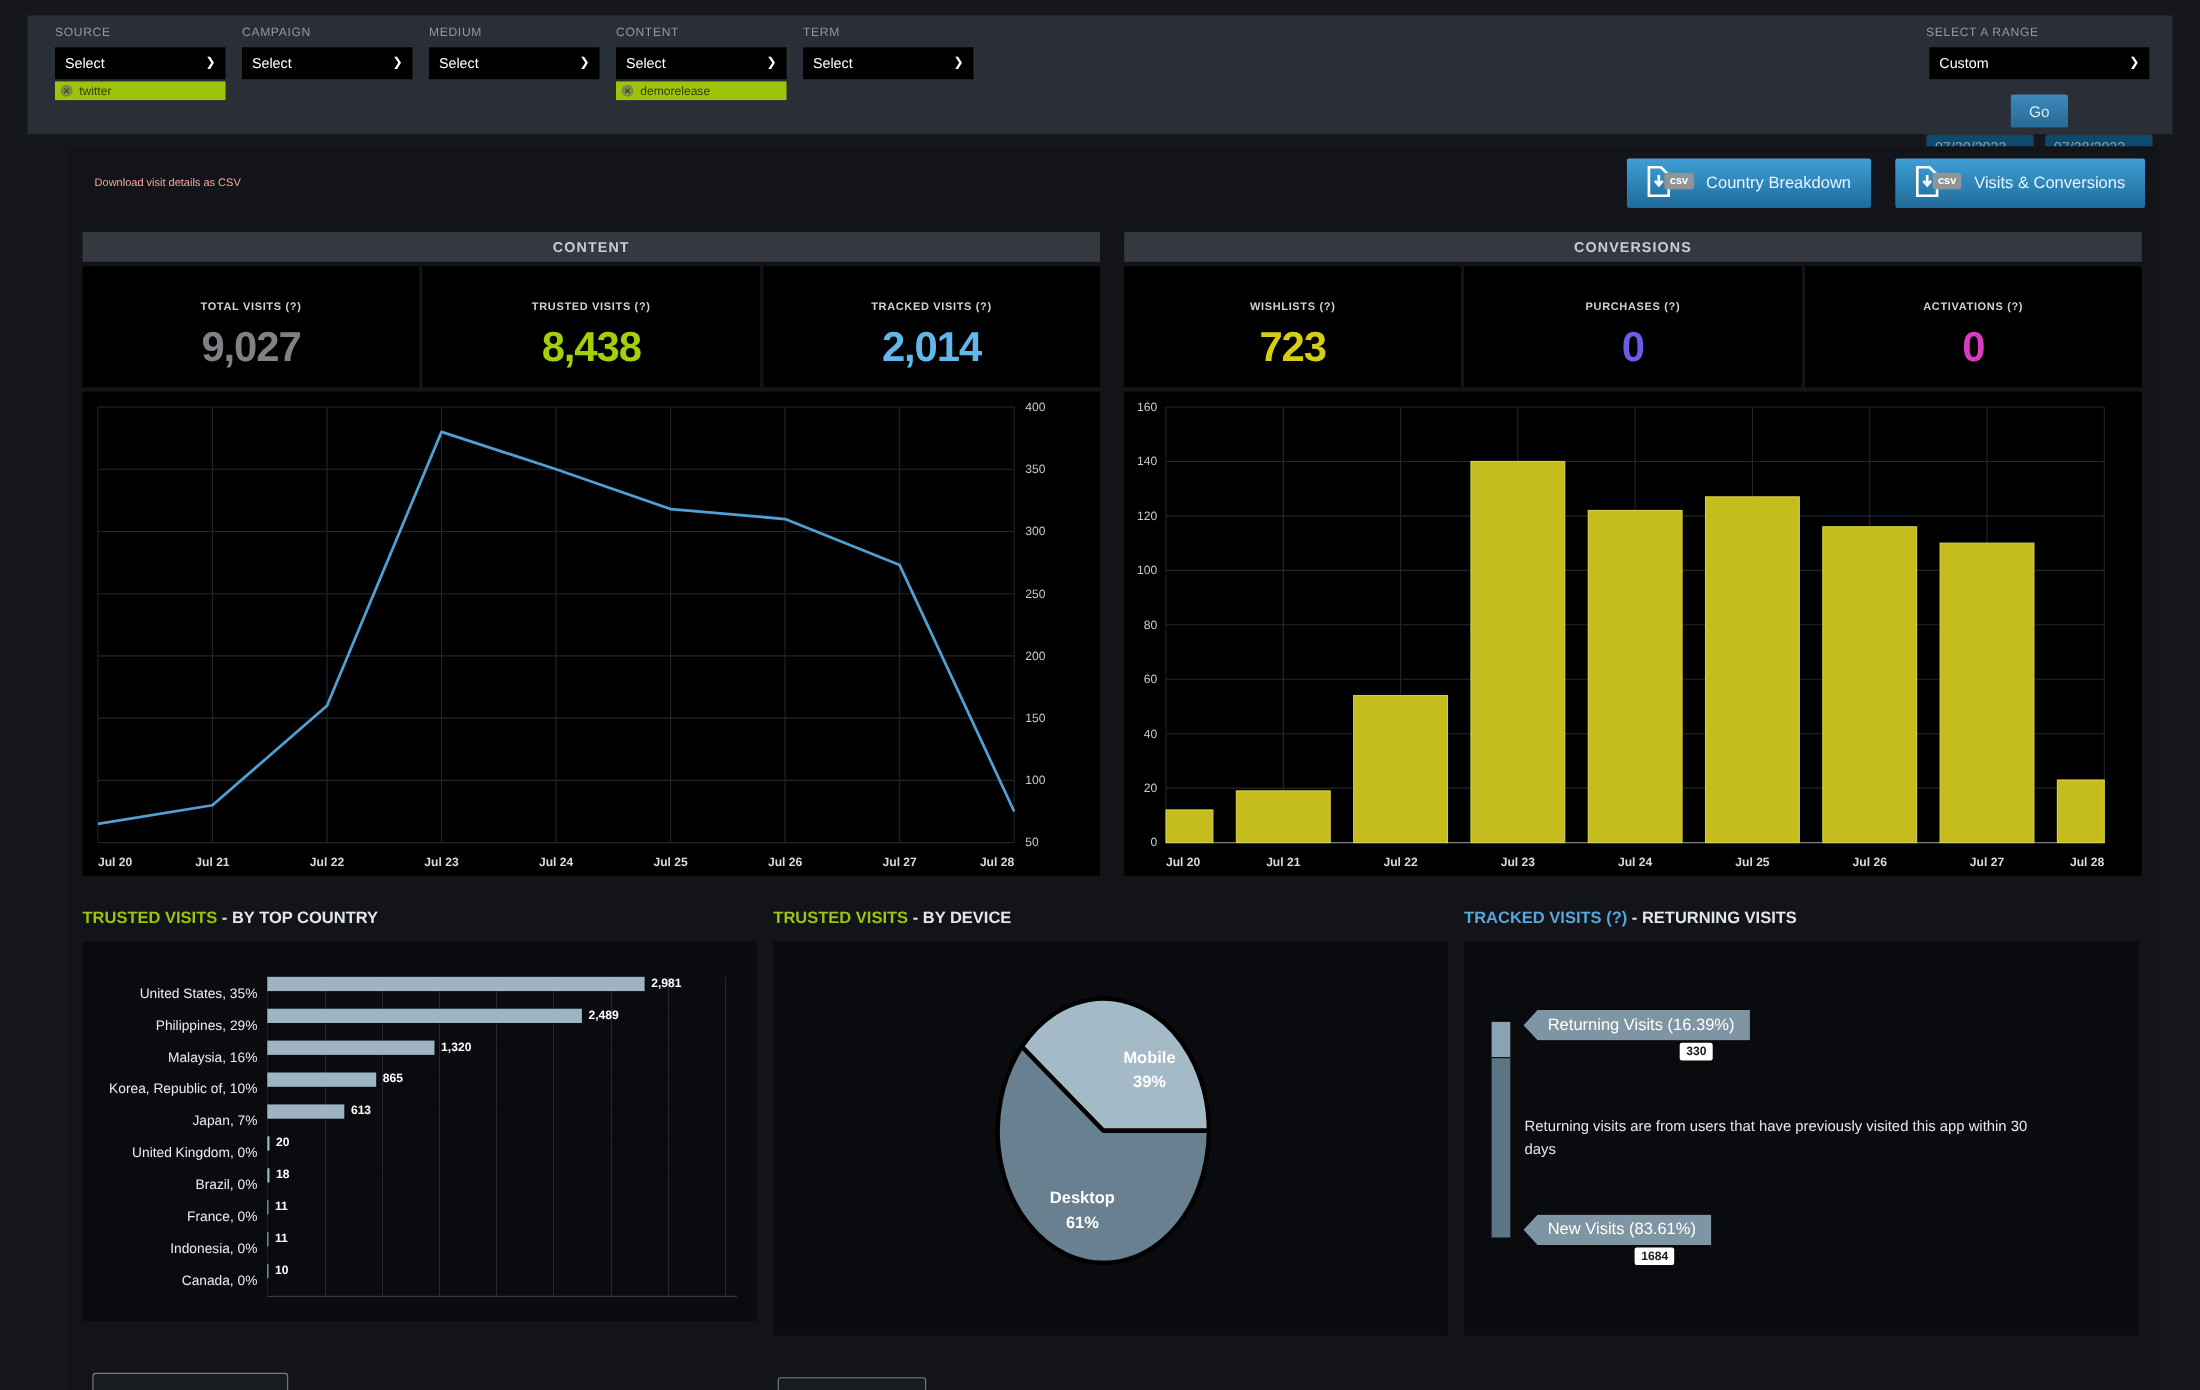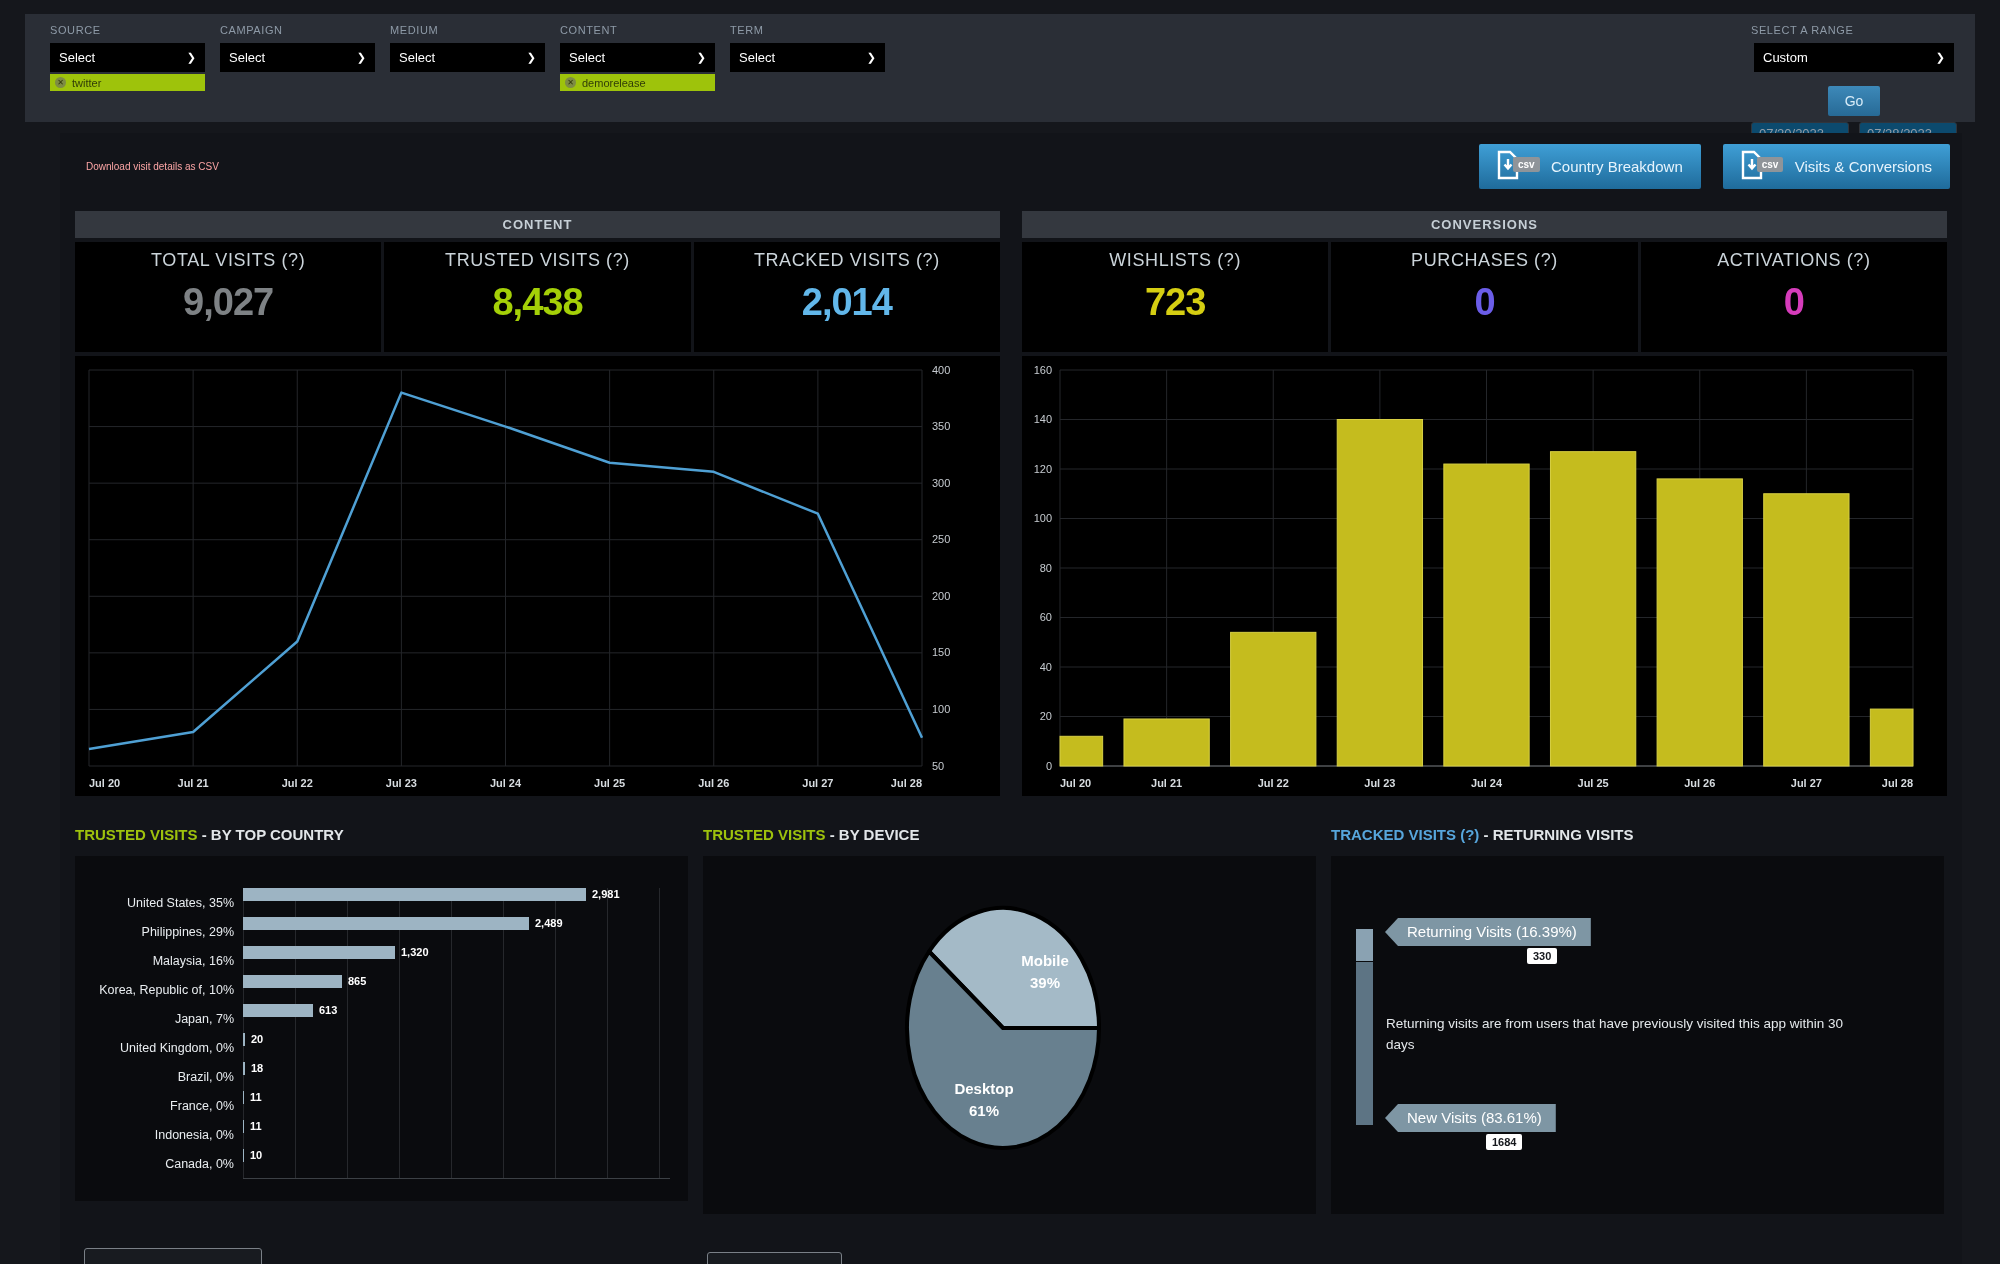--- a/index.html
+++ b/index.html
@@ -44,21 +44,21 @@
   .csvicon svg { position:absolute; left:0; top:0; }
   .csvicon .badge { position:absolute; left:16px; top:7px; background:#8f9499; color:#fff;
                     font-size:10px; font-weight:bold; padding:2px 5px; border-radius:2px; }
 
   .panels-row { display:flex; gap:22px; margin:20px 15px 0 15px; }
   .panel { width:925px; }
   .panel-header { height:27px; background:#34383f; color:#c6cfd6; font-size:13px;
                   font-weight:bold; letter-spacing:1px; text-align:center; line-height:27px; }
   .stats { display:flex; gap:3px; margin-top:4px; }
   .stat { flex:1; background:#000; height:110px; text-align:center; }
-  .stat-label { margin-top:8px; font-size:18px; font-weight:normal; letter-spacing:0.6px;
+  .stat-label { margin-top:32px; font-size:10px; font-weight:bold; letter-spacing:0.6px;
                 color:#cbd4da; }
   .stat-value { margin-top:10px; font-size:38px; font-weight:bold; letter-spacing:-1px; }
   .chartbox { margin-top:4px; background:#000; height:440px; }
   svg text { font-family:"Liberation Sans", sans-serif; }
 
   
   .bottom-row { display:flex; gap:15px; margin:30px 15px 0 15px; }
   .bcol { width:613px; }
   .btitle { font-size:15px; font-weight:bold; height:25px; }
   .btitle .hl-green { color:#9ec20d; }

